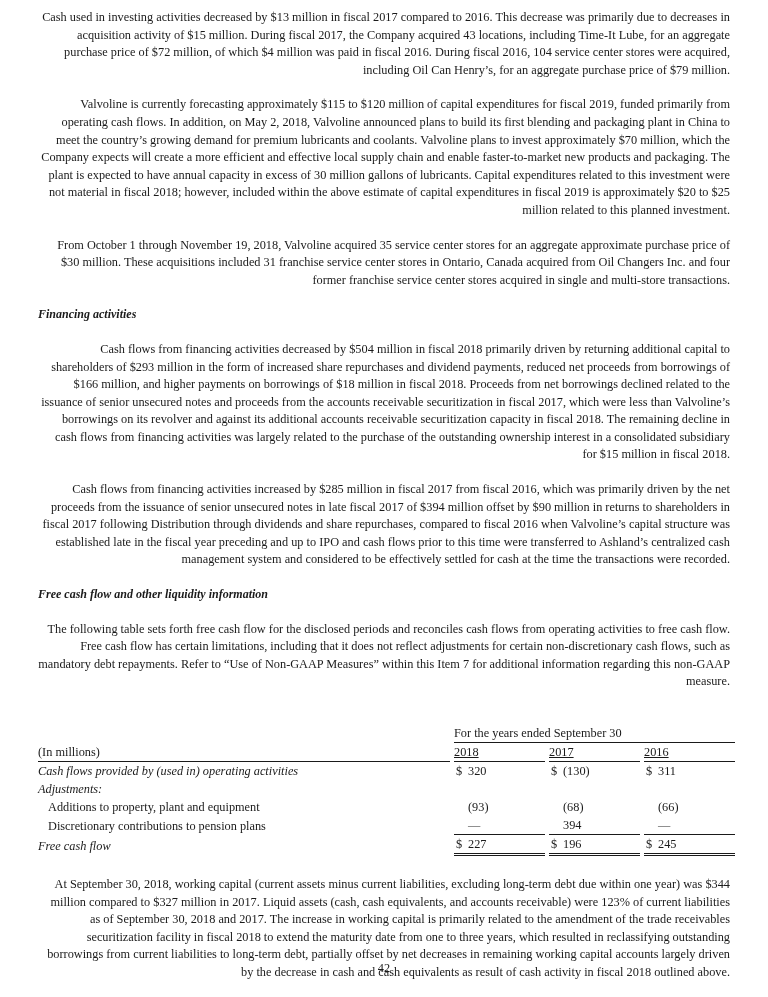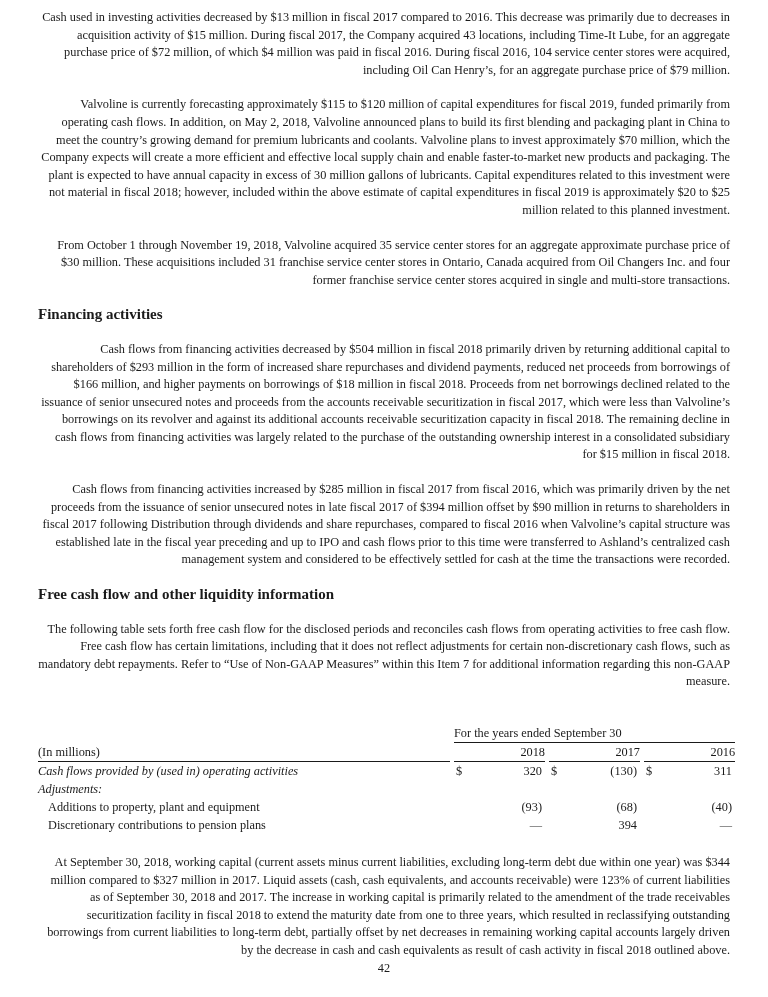--- a/index.html
+++ b/index.html
@@ -8,39 +8,39 @@
       height: 997px;
       position: relative;
       font-family: "Liberation Serif", serif;
       color: #1a1a1a;
       font-size: 12.3px;
       line-height: 17.6px;
       overflow: hidden;
     }
     .page { position: absolute; left: 38px; top: 9px; width: 692px; }
     p.para { margin: 0 0 17px 0; text-align: right; font-family: Liberation Serif, serif; }
-    h3.sub { margin: 0 0 17px 0; font-size: 15px; font-weight: bold; line-height: 17.6px; }
+    h3.sub { margin: 0 0 17px 0; font-size: 12px; font-weight: bold; font-style: italic; line-height: 17.6px; }
 
     table.fcf {
       border-collapse: collapse;
       width: 692px;
       margin-top: 33px;
       table-layout: fixed;
     }
     table.fcf td { padding: 0; height: 18px; line-height: 18px; vertical-align: bottom; white-space: nowrap; }
     col.c-label { width: 412px; }
     col.c-gap { width: 4px; }
     col.c-cur { width: 14px; }
     col.c-val { width: 74px; }
     col.c-pad { width: 3px; }
 
     .hdr-span { text-align: left; border-bottom: 1.2px solid #1a1a1a; }
-    .yr { text-align: right; border-bottom: 1.2px solid #1a1a1a; }
+    .yr { text-align: left; border-bottom: 1.2px solid #1a1a1a; text-decoration: underline; }
     .label-hdr { border-bottom: 1.2px solid #1a1a1a; }
-    .num { text-align: right; }
+    .num { text-align: left; }
     .cur { text-align: left; padding-left: 2px !important; }
     .indent1 { padding-left: 0 !important; font-style: italic; }
     .indent2 { padding-left: 10px !important; }
     .total-row td.tot { border-top: 1px solid #1a1a1a; border-bottom: 3px double #1a1a1a; }
     .dash { color: #555; }
 
     .page-number {
       position: absolute;
       top: 960px;
       left: 0; width: 768px;
@@ -118,37 +118,52 @@
       <td></td>
           <td></td>
       <td class="num">(93)</td>
       <td></td>
       <td></td>
           <td></td>
       <td class="num">(68)</td>
       <td></td>
       <td></td>
           <td></td>
-      <td class="num">(40)</td>
+      <td class="num">(66)</td>
       <td></td>
     </tr>
     <tr>
       <td class="indent2">Discretionary contributions to pension plans</td>
       <td></td>
           <td></td>
       <td class="num dash">—</td>
       <td></td>
       <td></td>
           <td></td>
       <td class="num">394</td>
       <td></td>
       <td></td>
           <td></td>
       <td class="num dash">—</td>
       <td></td>
     </tr>
+    <tr class="total-row">
+      <td class="indent1">Free cash flow</td>
+      <td></td>
+      <td class="cur tot">$</td>
+      <td class="num tot">227</td>
+      <td class="tot"></td>
+      <td></td>
+      <td class="cur tot">$</td>
+      <td class="num tot">196</td>
+      <td class="tot"></td>
+      <td></td>
+      <td class="cur tot">$</td>
+      <td class="num tot">245</td>
+      <td class="tot"></td>
+    </tr>
   </tbody>
     </table>
 
   <p class="para" style="margin-top:20px">At September 30, 2018, working capital (current assets minus current liabilities, excluding long-term debt due within one year) was $344 million compared to $327 million in 2017. Liquid assets (cash, cash equivalents, and accounts receivable) were 123% of current liabilities as of September 30, 2018 and 2017. The increase in working capital is primarily related to the amendment of the trade receivables securitization facility in fiscal 2018 to extend the maturity date from one to three years, which resulted in reclassifying outstanding borrowings from current liabilities to long-term debt, partially offset by net decreases in remaining working capital accounts largely driven by the decrease in cash and cash equivalents as result of cash activity in fiscal 2018 outlined above.</p>
 </div>
 
 <div class="page-number">42</div>
 
 </body></html>

